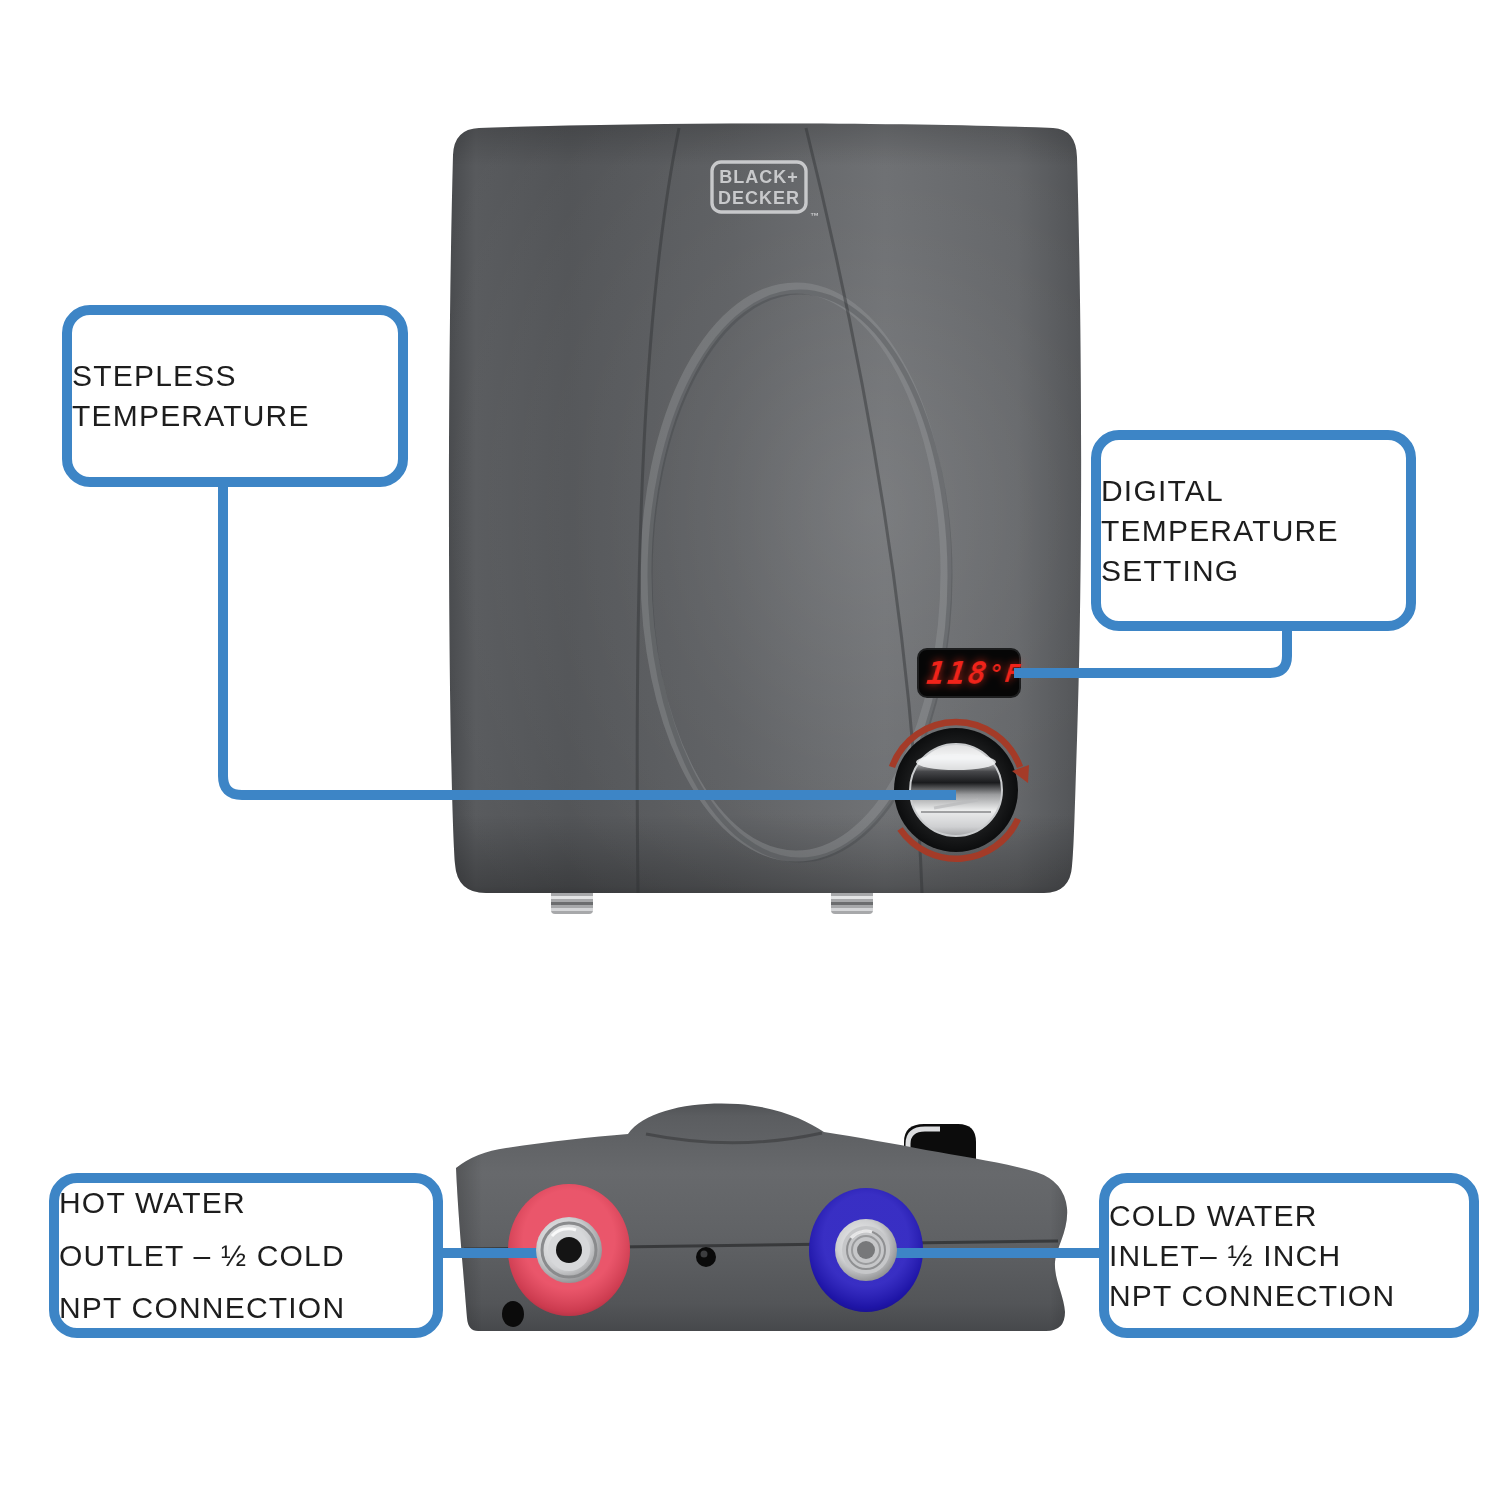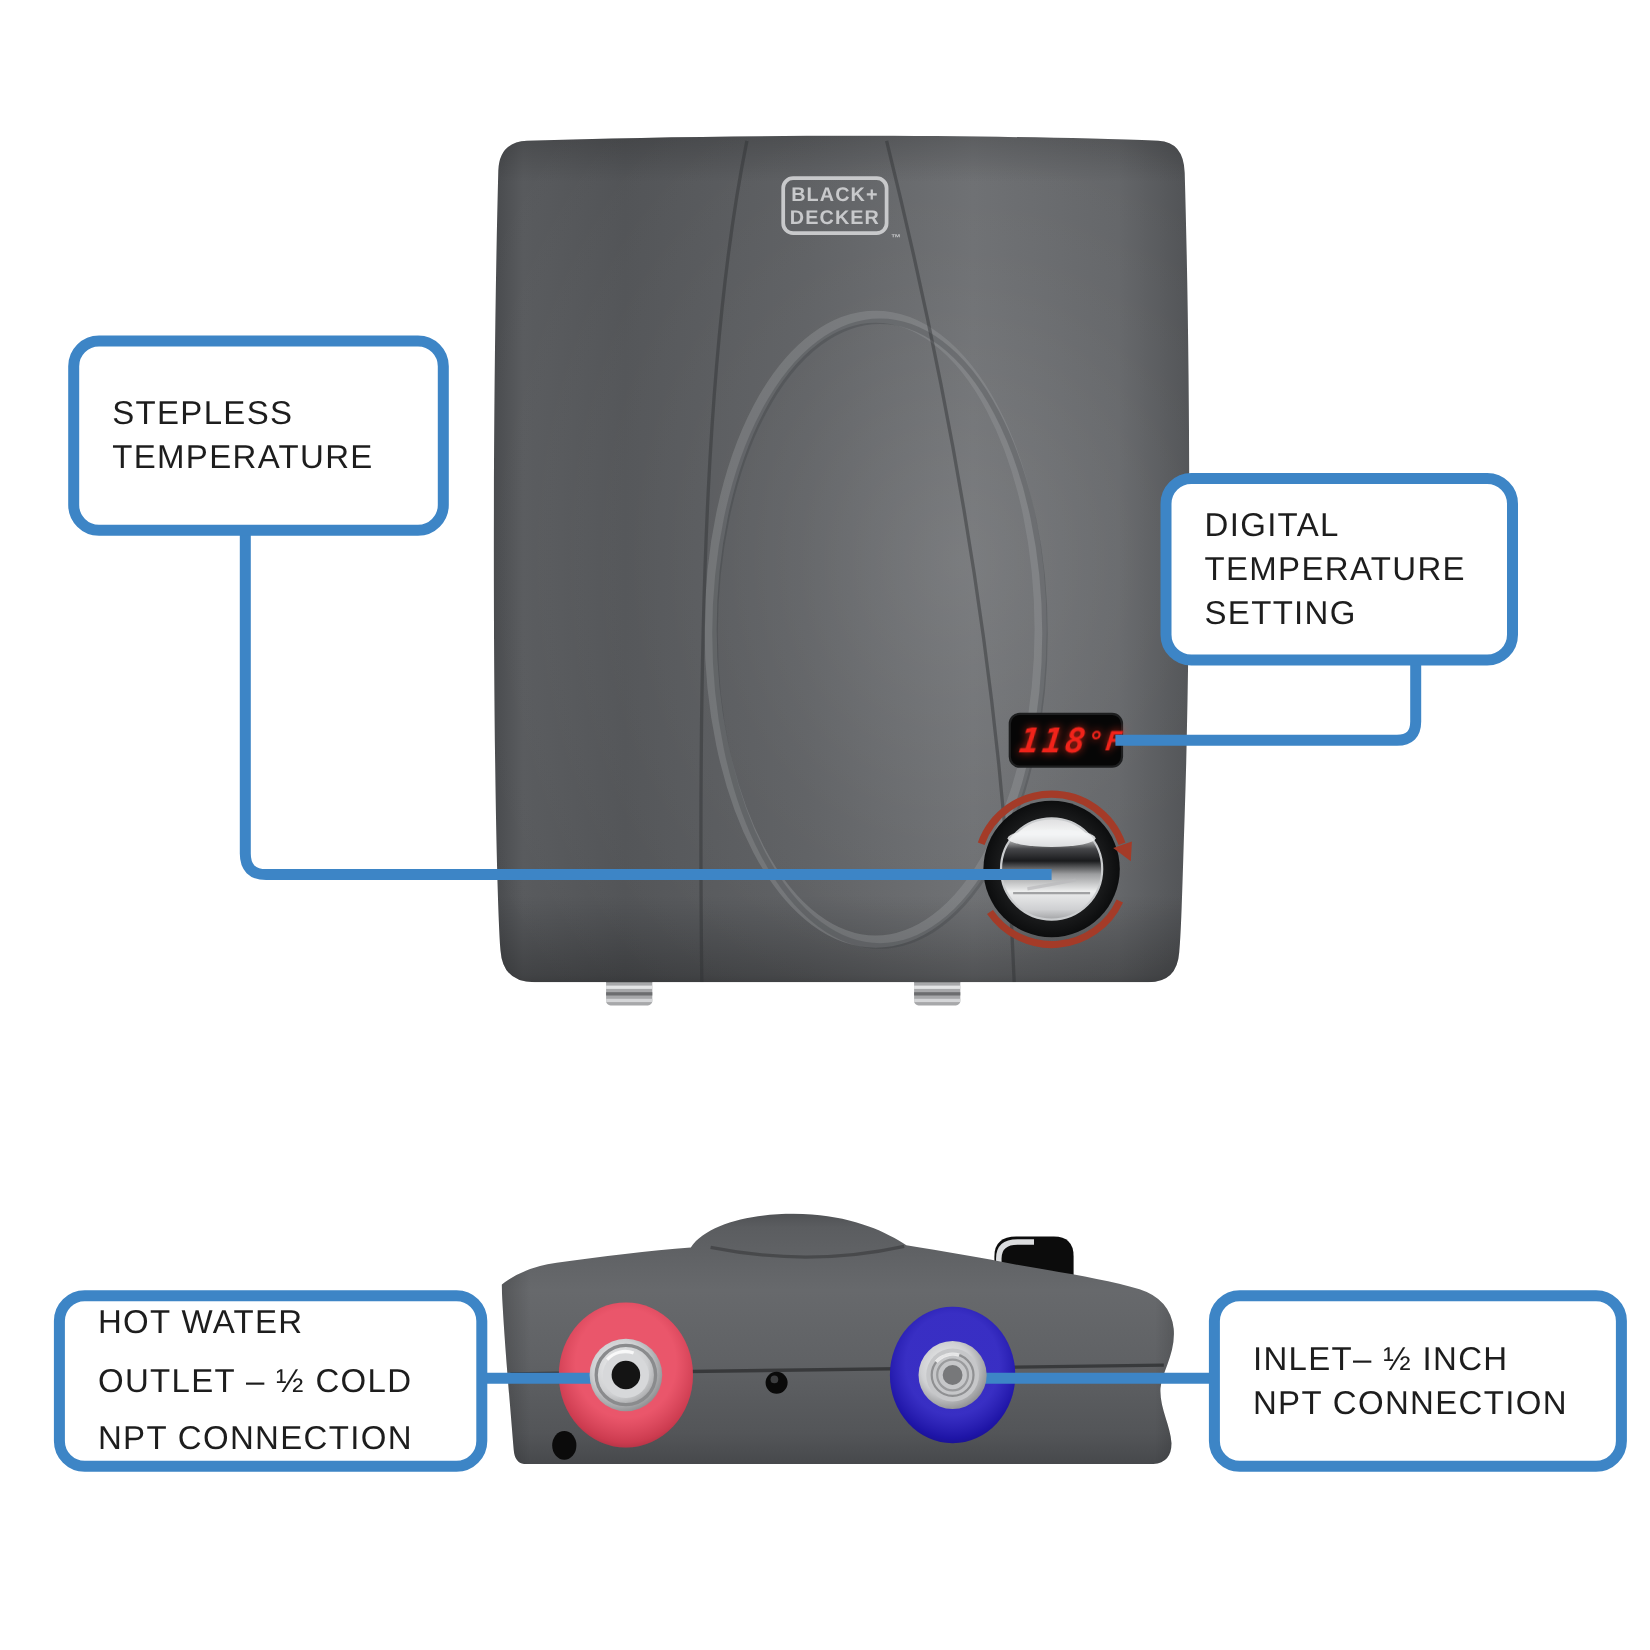--- a/index.html
+++ b/index.html
@@ -6,21 +6,21 @@
   #stage{
     position:relative;width:1500px;height:1500px;background:#ffffff;
     font-family:"Liberation Sans", sans-serif;overflow:hidden;margin-left:16px;
   }
   #scene{position:absolute;left:0;top:0;}
   .connector{stroke:var(--accent,#3d85c6);stroke-width:10;fill:none;}
   .callout{
     position:absolute;background:#ffffff;
     border:10px solid var(--accent,#3d85c6);border-radius:28px;
     display:flex;flex-direction:column;justify-content:center;
-    padding-left:30px;box-sizing:border-box;z-index:5;
+    box-sizing:border-box;z-index:5;
   }
   .callout-line{
     height:40px;display:flex;align-items:center;
     font-size:30px;letter-spacing:1.2px;color:#1d1d1d;font-weight:500;
     white-space:nowrap;
   }
   .hot-grommet{fill:var(--hot-red,#e8435a);}
   .cold-grommet{fill:var(--cold-blue,#2217bd);}
   .dial-arrow{stroke:var(--arrow-red,#a43b28);stroke-width:6.5;fill:none;}
   .dial-arrow-head{fill:var(--arrow-red,#a43b28);}
@@ -231,30 +231,31 @@
       <circle cx="850" cy="1250" r="9" fill="#77787a"></circle>
       <path d="M835 1238 A 20 20 0 0 1 856 1232" stroke="#f4f5f5" stroke-width="3" fill="none" opacity="0.85"></path>
     </g>
   </svg>
 
   <div class="callout" style="left:46px;top:305px;width:346px;height:182px;">
     <div class="callout-line">STEPLESS</div>
     <div class="callout-line">TEMPERATURE</div>
   </div>
 
-  <div class="callout" style="left:1039px;top:430px;width:325px;height:175px;">
+  <div class="callout" style="left:1075px;top:430px;width:325px;height:201px;">
     <div class="callout-line">DIGITAL</div>
     <div class="callout-line">TEMPERATURE</div>
     <div class="callout-line">SETTING</div>
   </div>
 
   <div class="callout" style="left:33px;top:1173px;width:394px;height:165px;justify-content:space-between;">
     <div class="callout-line">HOT WATER</div>
     <div class="callout-line">OUTLET – ½ COLD</div>
     <div class="callout-line">NPT CONNECTION</div>
   </div>
 
   <div class="callout" style="left:1083px;top:1173px;width:380px;height:165px;">
+    <div class="callout-line">COLD WATER</div>
     <div class="callout-line">INLET– ½ INCH</div>
     <div class="callout-line">NPT CONNECTION</div>
   </div>
 
 </div>
 
 </body></html>

